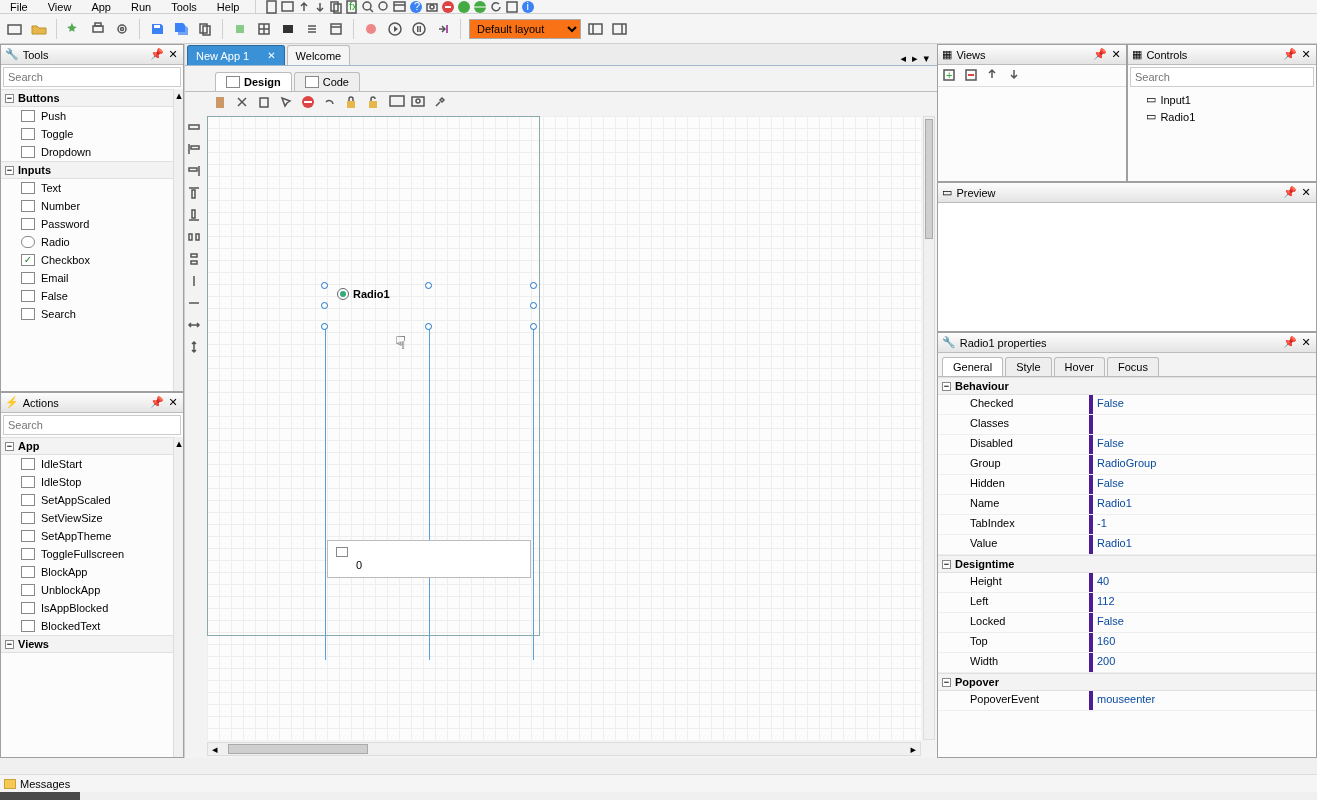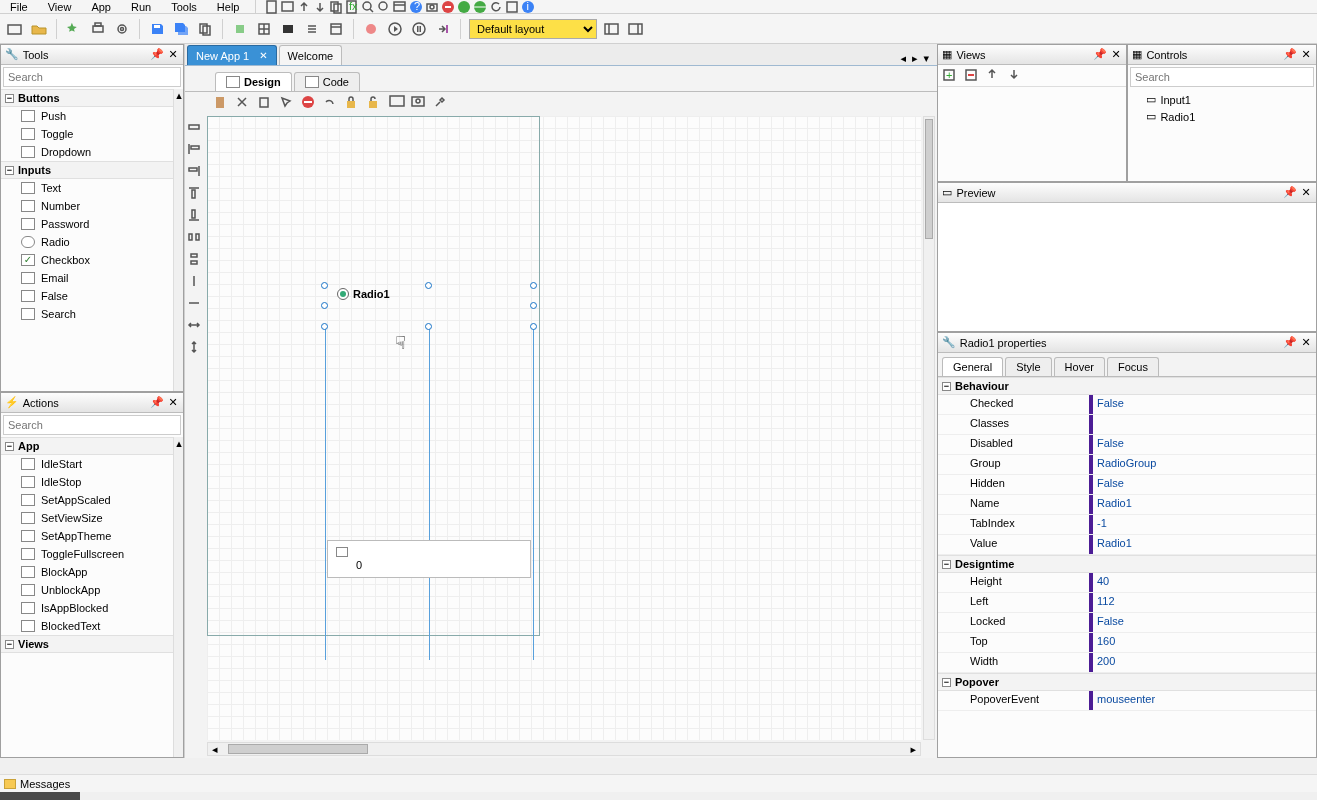--- a/index.html
+++ b/index.html
@@ -8,21 +8,21 @@
 
 .menubar { height:14px; display:flex; align-items:center; background:#f5f5f5; border-bottom:1px solid #d0d0d0; }
 .menubar .menu-item { padding:4px 10px; cursor:default; }
 .menu-icons { display:flex; align-items:center; padding-left:8px; border-left:1px solid #d0d0d0; height:100%; margin-left:6px; }
 .menu-icons .ico { width:16px; height:16px; display:flex; align-items:center; justify-content:center; }
 
 
 .toolbar2 { height:30px; display:flex; align-items:center; gap:6px; background:#f5f5f5; border-bottom:1px solid #d0d0d0; padding:0 6px;}
 .toolbar2 .ico { width:18px; height:18px; display:flex; align-items:center; justify-content:center; }
 .toolbar2 .sep { width:1px; height:20px; background:#d0d0d0; margin:0 2px;}
-.layout-dd { height:20px; width:128px; border:1px solid #aaa; background:#fde047; font-size:11px; padding:1px 3px;}
+.layout-dd { height:20px; width:112px; border:1px solid #aaa; background:#f97316; font-size:11px; padding:1px 3px;}
 
 
 .main { display:flex; height:calc(800px - 56px - 30px); }
 
 
 .leftcol { width:185px; display:flex; flex-direction:column; border-right:1px solid #cfcfcf;}
 .panel { border:1px solid #a0a0a0; background:#fcfcfc; margin:0; display:flex; flex-direction:column;}
 .panel-header { height:20px; background:linear-gradient(#fdfdfd,#e4e4e4); border-bottom:1px solid #bcbcbc; display:flex; align-items:center; padding:0 4px; gap:4px;}
 .panel-header .title { flex:1; font-weight:normal;}
 .panel-header .pin,.panel-header .closep { width:12px; height:12px; display:flex; align-items:center; justify-content:center; cursor:default;}
@@ -33,21 +33,21 @@
 .tools-scroll .arrow-up{position:absolute;top:0;left:0;width:10px;height:12px;display:flex;align-items:center;justify-content:center;}
 .cat-head { background:#f3f3f3; border-top:1px solid #e0e0e0; border-bottom:1px solid #e0e0e0; padding:2px 4px; display:flex; align-items:center; gap:4px; font-weight:bold;}
 .tool-row { padding:3px 6px 3px 20px; display:flex; align-items:center; gap:6px; cursor:default;}
 .mini-ico { width:14px; height:12px; border:1px solid #888; background:#fff;}
 .mini-ico.r0 { border-radius:6px;}
 .mini-ico.cb::after{content:"✓";color:#2a7e2a;font-size:10px;display:block;text-align:center;line-height:10px;}
 
 
 .centercol { flex:1; display:flex; flex-direction:column; position:relative;}
 .tabstrip { height:22px; display:flex; align-items:flex-end; background:#ececec; border-bottom:1px solid #9fb9d1;}
-.doc-tab { height:20px; padding:2px 8px; display:flex; align-items:center; gap:10px; border:1px solid #bcbcbc; border-bottom:none; background:#f5f5f5; border-top-left-radius:3px;border-top-right-radius:3px; margin-left:2px;}
+.doc-tab { height:20px; padding:2px 8px; display:flex; align-items:center; gap:18px; border:1px solid #bcbcbc; border-bottom:none; background:#f5f5f5; border-top-left-radius:3px;border-top-right-radius:3px; margin-left:2px;}
 .doc-tab.active { background:#3a91d6; color:#fff; border-color:#2a6aa0;}
 .doc-tab .close-x{font-size:10px;}
 .tabstrip .nav-arrows{margin-left:auto;display:flex;align-items:center;gap:6px;padding-right:8px;}
 
 .design-tabs { height:26px; display:flex; align-items:flex-end; padding-left:6px; gap:2px; border-bottom:1px solid #bcbcbc; background:#f3f3f3;}
 .dt-tab { padding:3px 10px; border:1px solid #bcbcbc; border-bottom:none; background:#eee; border-top-left-radius:3px;border-top-right-radius:3px; display:flex; align-items:center; gap:4px;}
 .dt-tab.active { background:#fff; font-weight:bold;margin-left:24px;}
 
 .editor-shell { flex:1; position:relative; background:#f3f3f3;}
 .editor-toolbar{position:absolute; left:20px; top:0; right:4px; height:22px; display:flex; align-items:center; gap:6px; padding-left:8px;}

